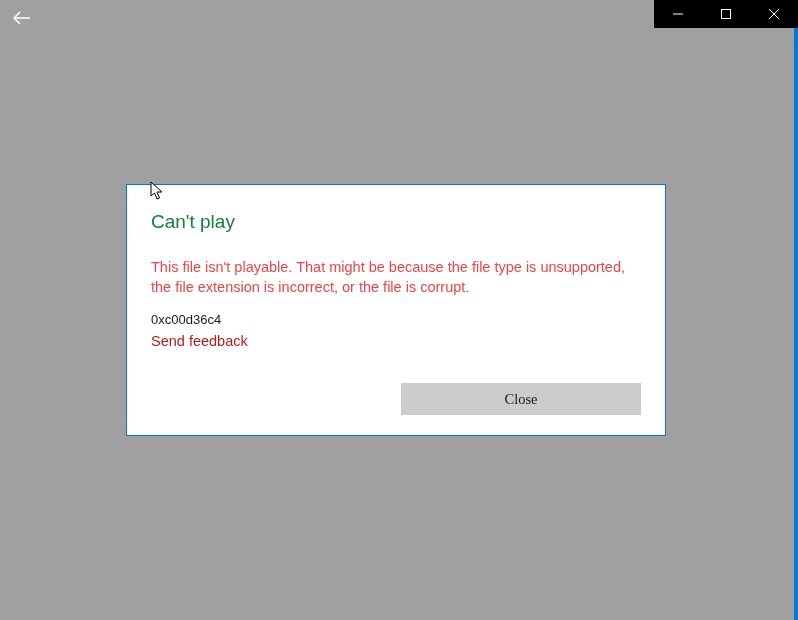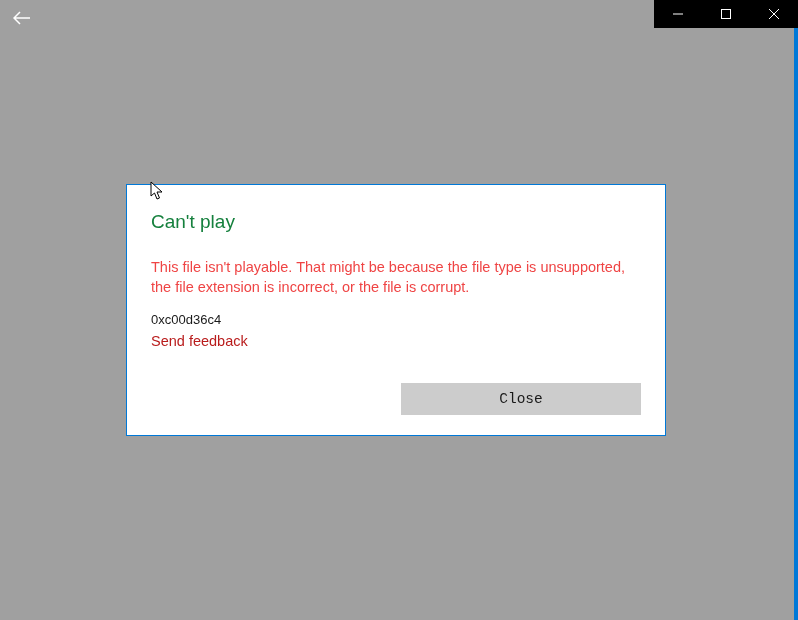--- a/index.html
+++ b/index.html
@@ -91,21 +91,21 @@
       display: flex;
       justify-content: flex-end;
     }
     .close-btn {
       width: 240px;
       height: 32px;
       background: #cccccc;
       border: none;
       font-size: 14.5px;
       color: #1a1a1a;
-      font-family: Liberation Mono, monospace;
+      font-family: Liberation Serif, serif;
       cursor: default;
     }
     .cursor {
       position: absolute;
       left: 150px;
       top: 181px;
       pointer-events: none;
     }
     .accent-bar {
       position: absolute;

